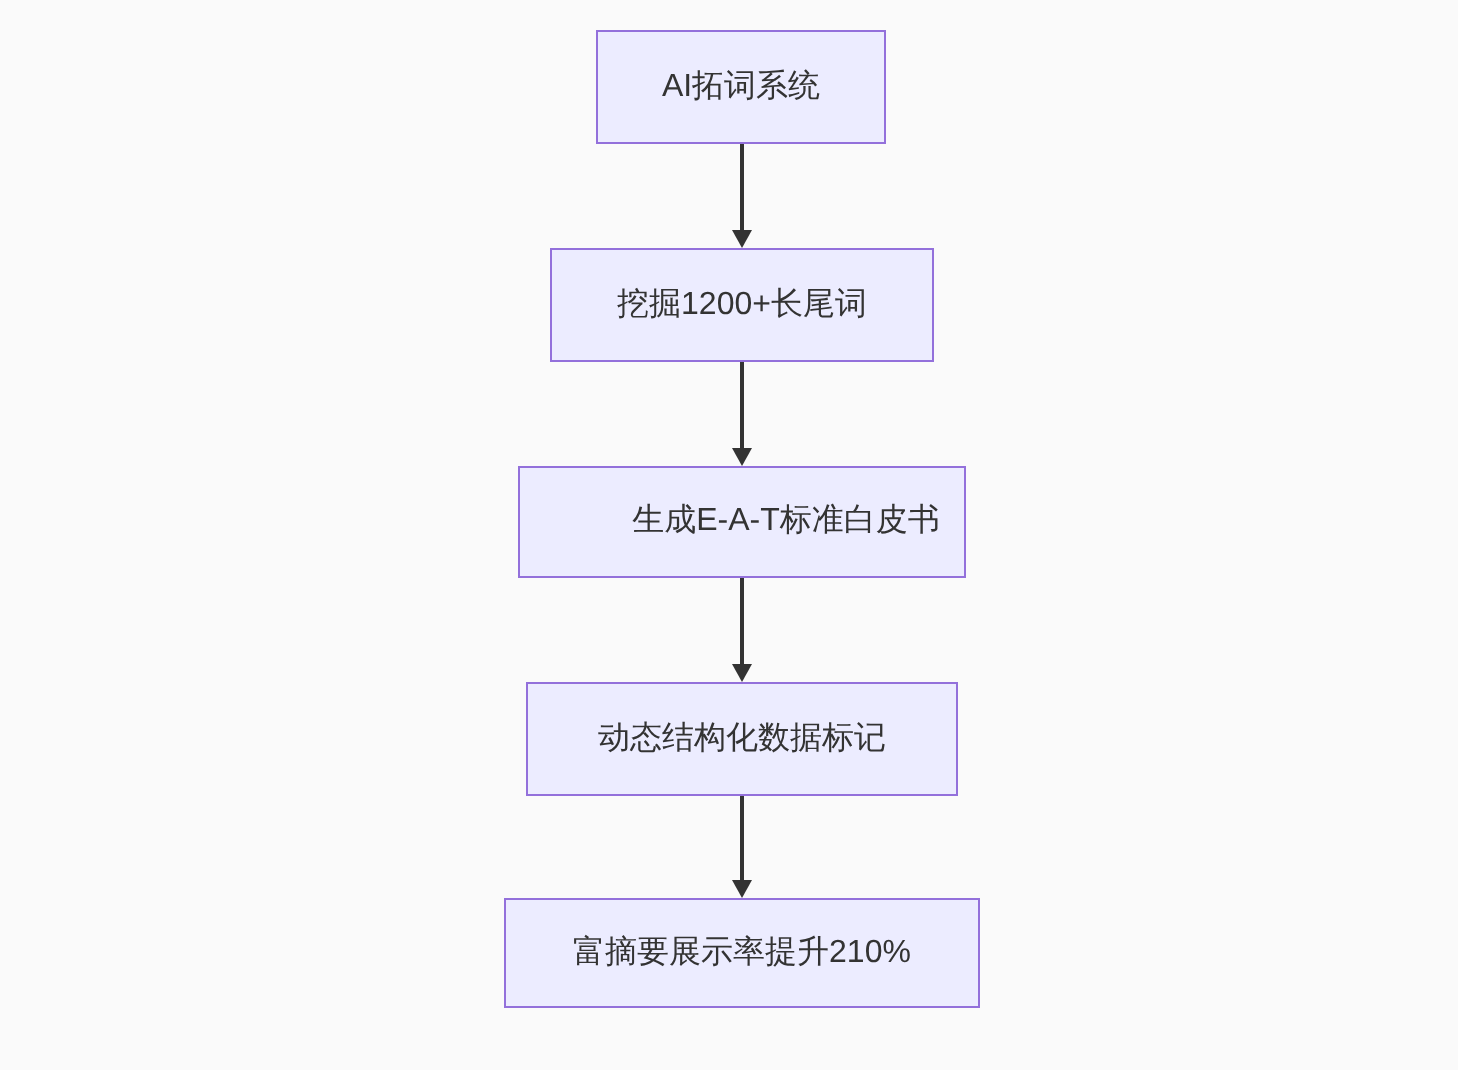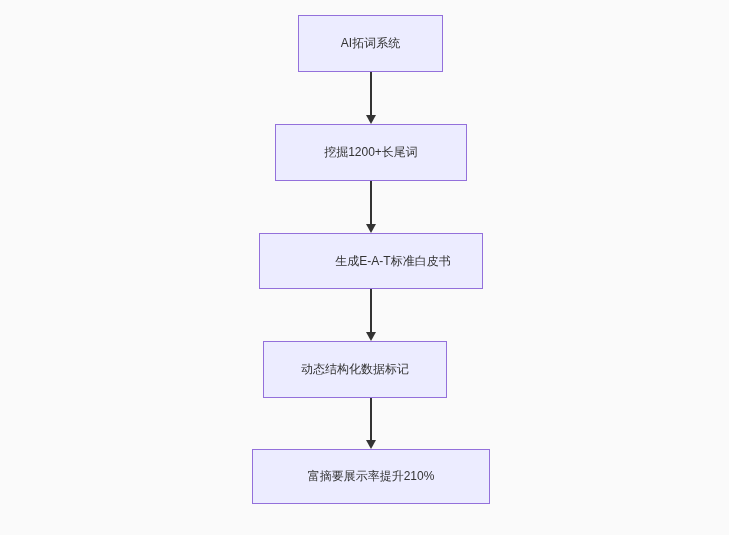--- a/index.html
+++ b/index.html
@@ -14,31 +14,31 @@
     height: 535px;
     background: #fafafa;
     overflow: hidden;
   }
   .node {
     position: absolute;
     box-sizing: border-box;
     background: #ECECFF;
     border: 1.5px solid #9370DB;
     color: #333333;
-    font-size: 12px;
+    font-size: 16px;
     display: flex;
     align-items: center;
     justify-content: center;
     text-align: center;
     line-height: 1.2;
   }
   .node-a { left: 298px; top: 15px;  width: 145px; height: 57px; }
   .node-b { left: 275px; top: 124px; width: 192px; height: 57px; align-items: center; }
   .node-c { left: 259px; top: 233px; width: 224px; height: 56px; padding-left: 44px; }
-  .node-d { left: 263px; top: 341px; width: 184px; height: 57px; }
+  .node-d { left: 263px; top: 341px; width: 216px; height: 57px; }
   .node-e { left: 252px; top: 449px; width: 238px; height: 55px; }
 
   .arrow {
     position: absolute;
     left: 366px;           
     width: 10px;
     display: flex;
     flex-direction: column;
     align-items: center;
   }

